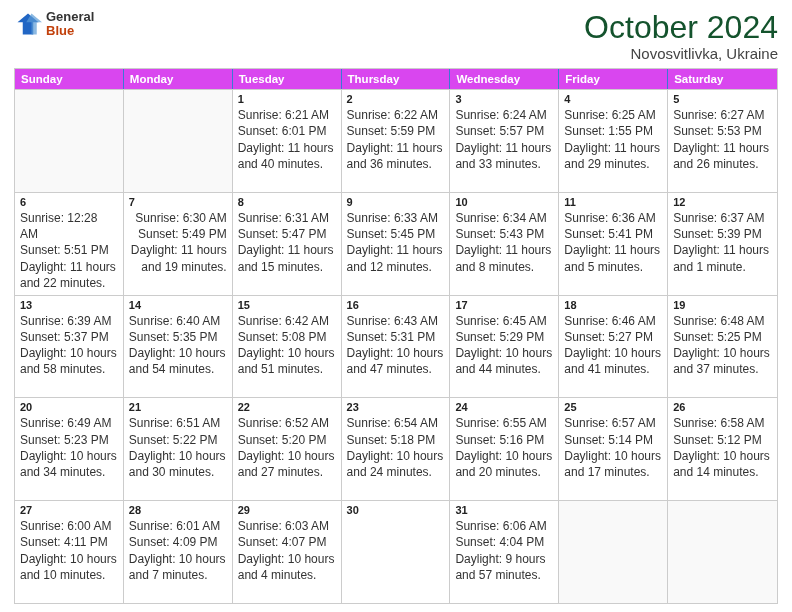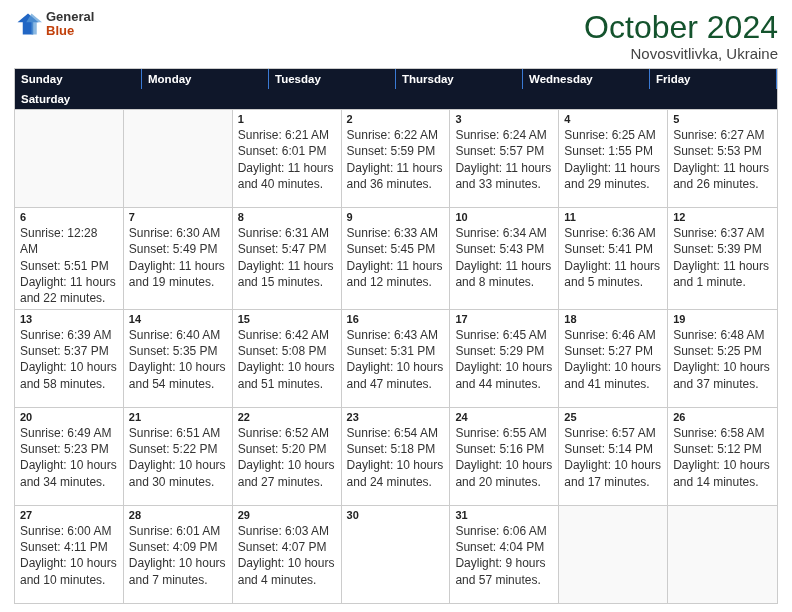--- a/index.html
+++ b/index.html
@@ -55,22 +55,22 @@
       color: #444;
     }
     .calendar {
       flex: 1;
       display: flex;
       flex-direction: column;
       border: 1px solid #ccc;
     }
     .cal-header-row {
       display: grid;
-      grid-template-columns: repeat(6, 1fr);
-      background: #0f172a;
+      grid-template-columns: repeat(7, 1fr);
+      background: #d946ef;
     }
     .cal-header-cell {
       color: #fff;
       font-size: 11.5px;
       font-weight: bold;
       padding: 4px 6px;
       text-align: left;
       border-right: 1px solid #3a7ad4;
     }
     .cal-header-cell:last-child { border-right: none; }
@@ -176,21 +176,21 @@
         </div>
         <div class="cal-week">
           <div class="cal-cell">
             <span class="day-number">6</span>
             <div class="day-info" style="white-space: pre-line;">Sunrise: 12:28 AM
 Sunset: 5:51 PM
 Daylight: 11 hours and 22 minutes.</div>
           </div>
           <div class="cal-cell">
             <span class="day-number">7</span>
-            <div class="day-info" style="white-space: pre-line;">Sunrise: 6:30 AM
+            <div class="day-info" style="white-space: pre-line; text-align: right;">Sunrise: 6:30 AM
 Sunset: 5:49 PM
 Daylight: 11 hours and 19 minutes.</div>
           </div>
           <div class="cal-cell">
             <span class="day-number">8</span>
             <div class="day-info" style="white-space: pre-line;">Sunrise: 6:31 AM
 Sunset: 5:47 PM
 Daylight: 11 hours and 15 minutes.</div>
           </div>
           <div class="cal-cell">

